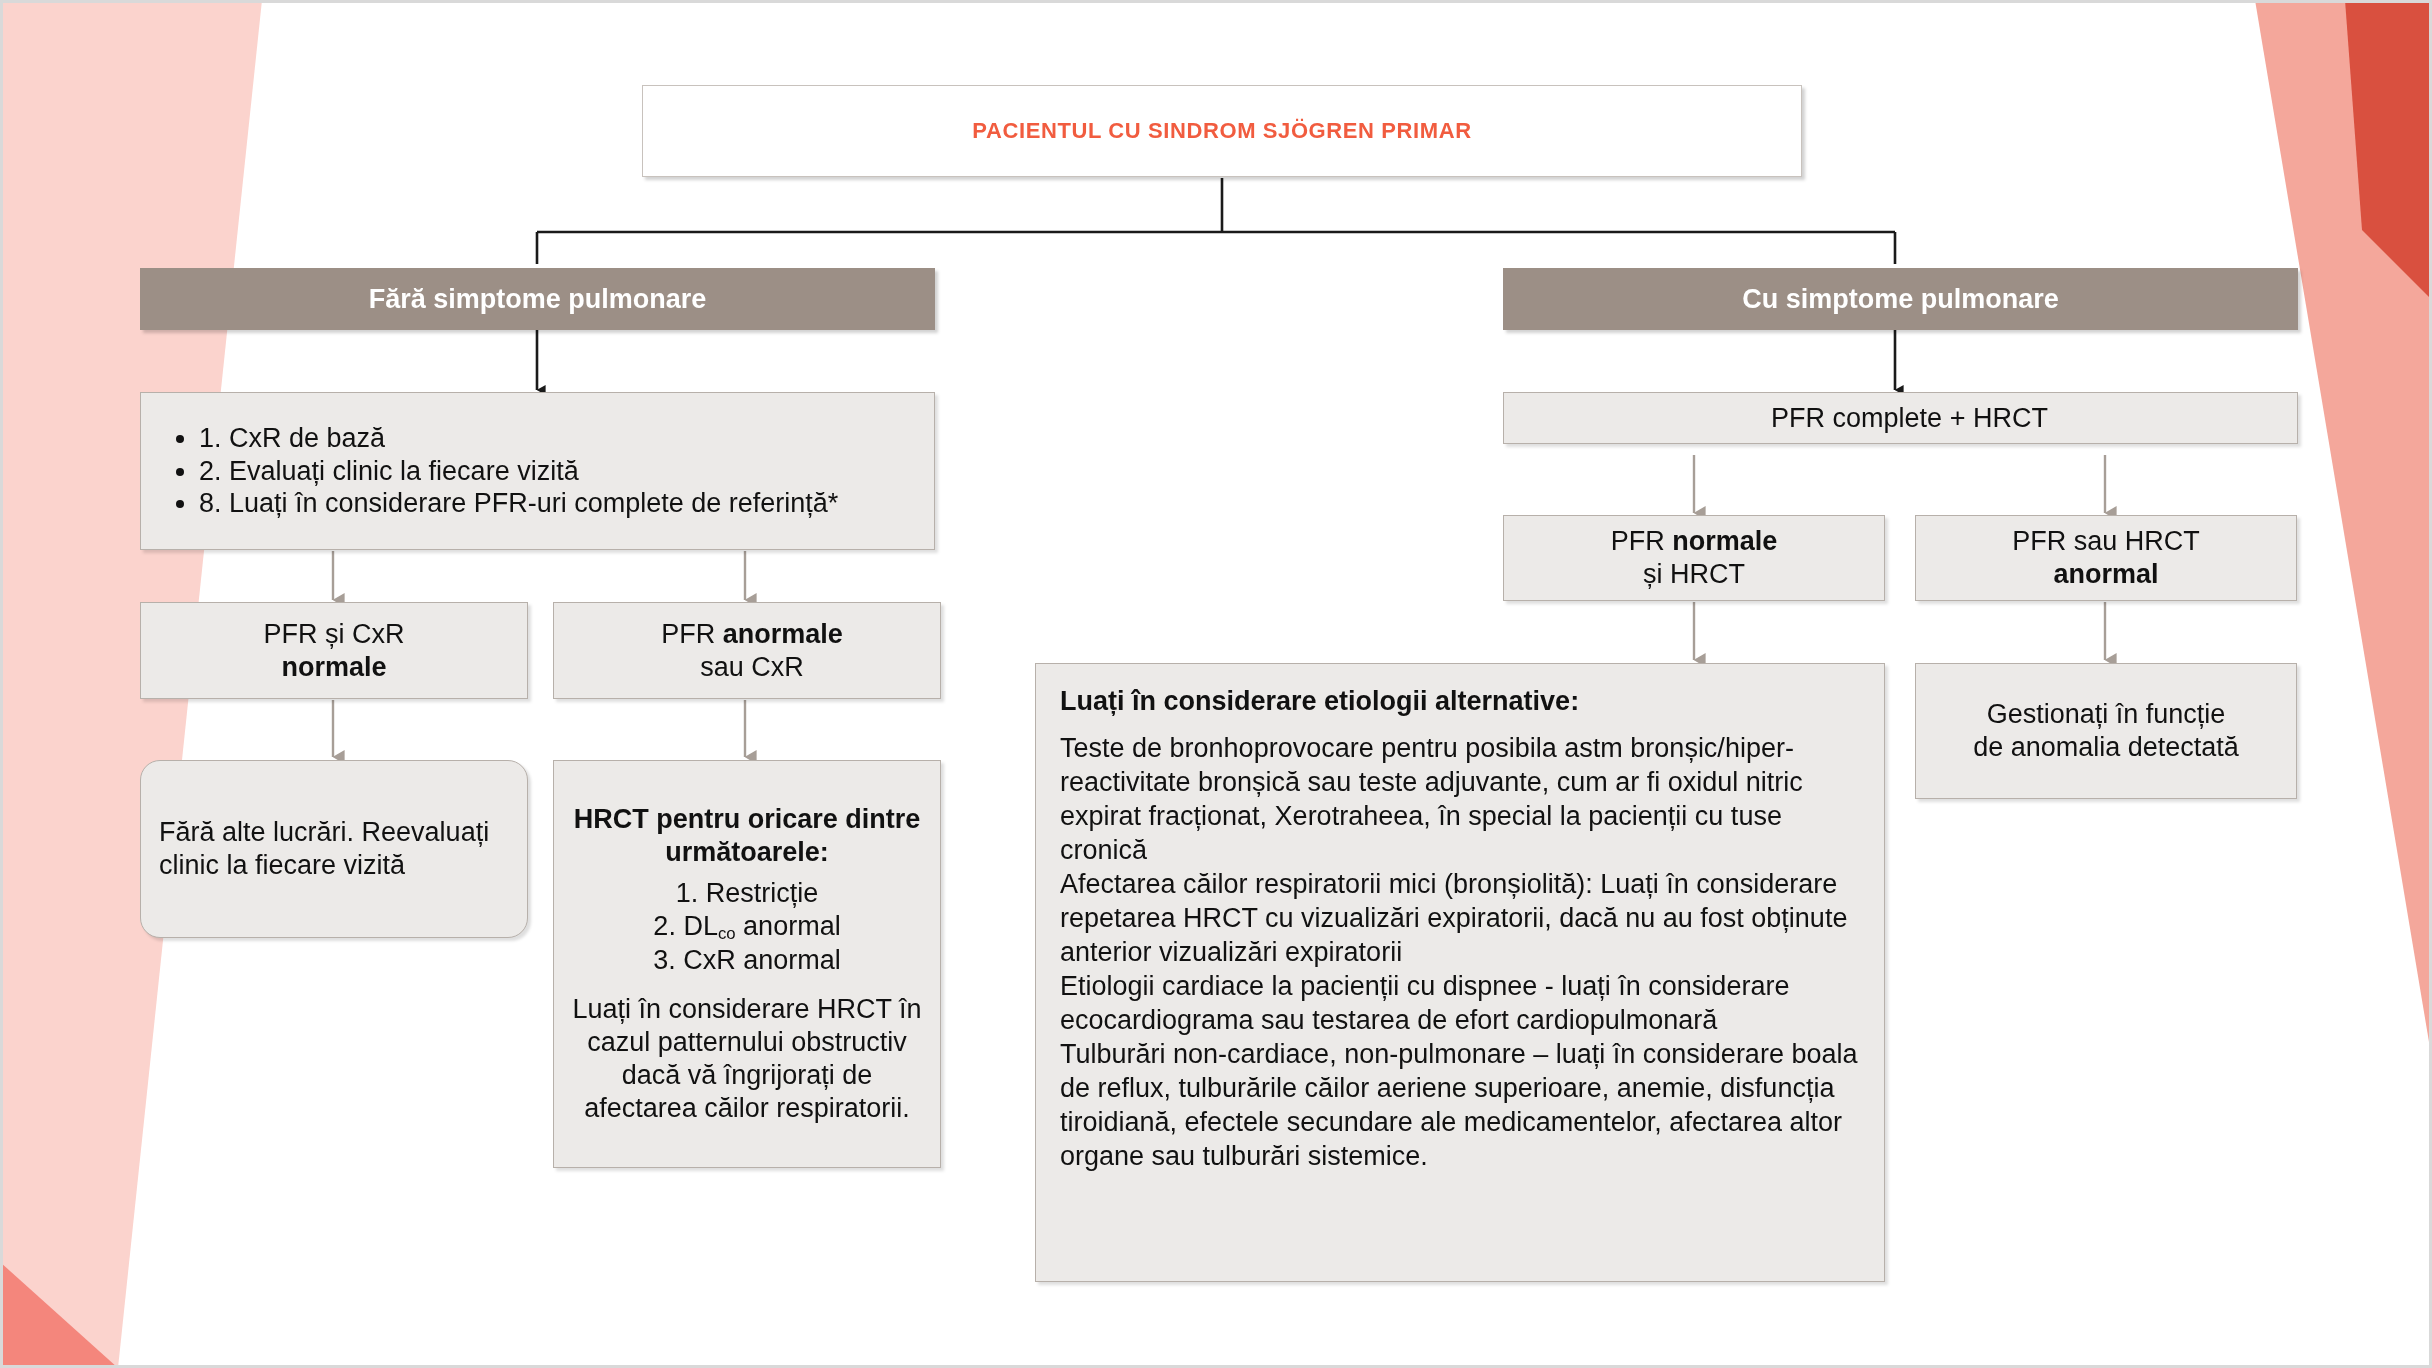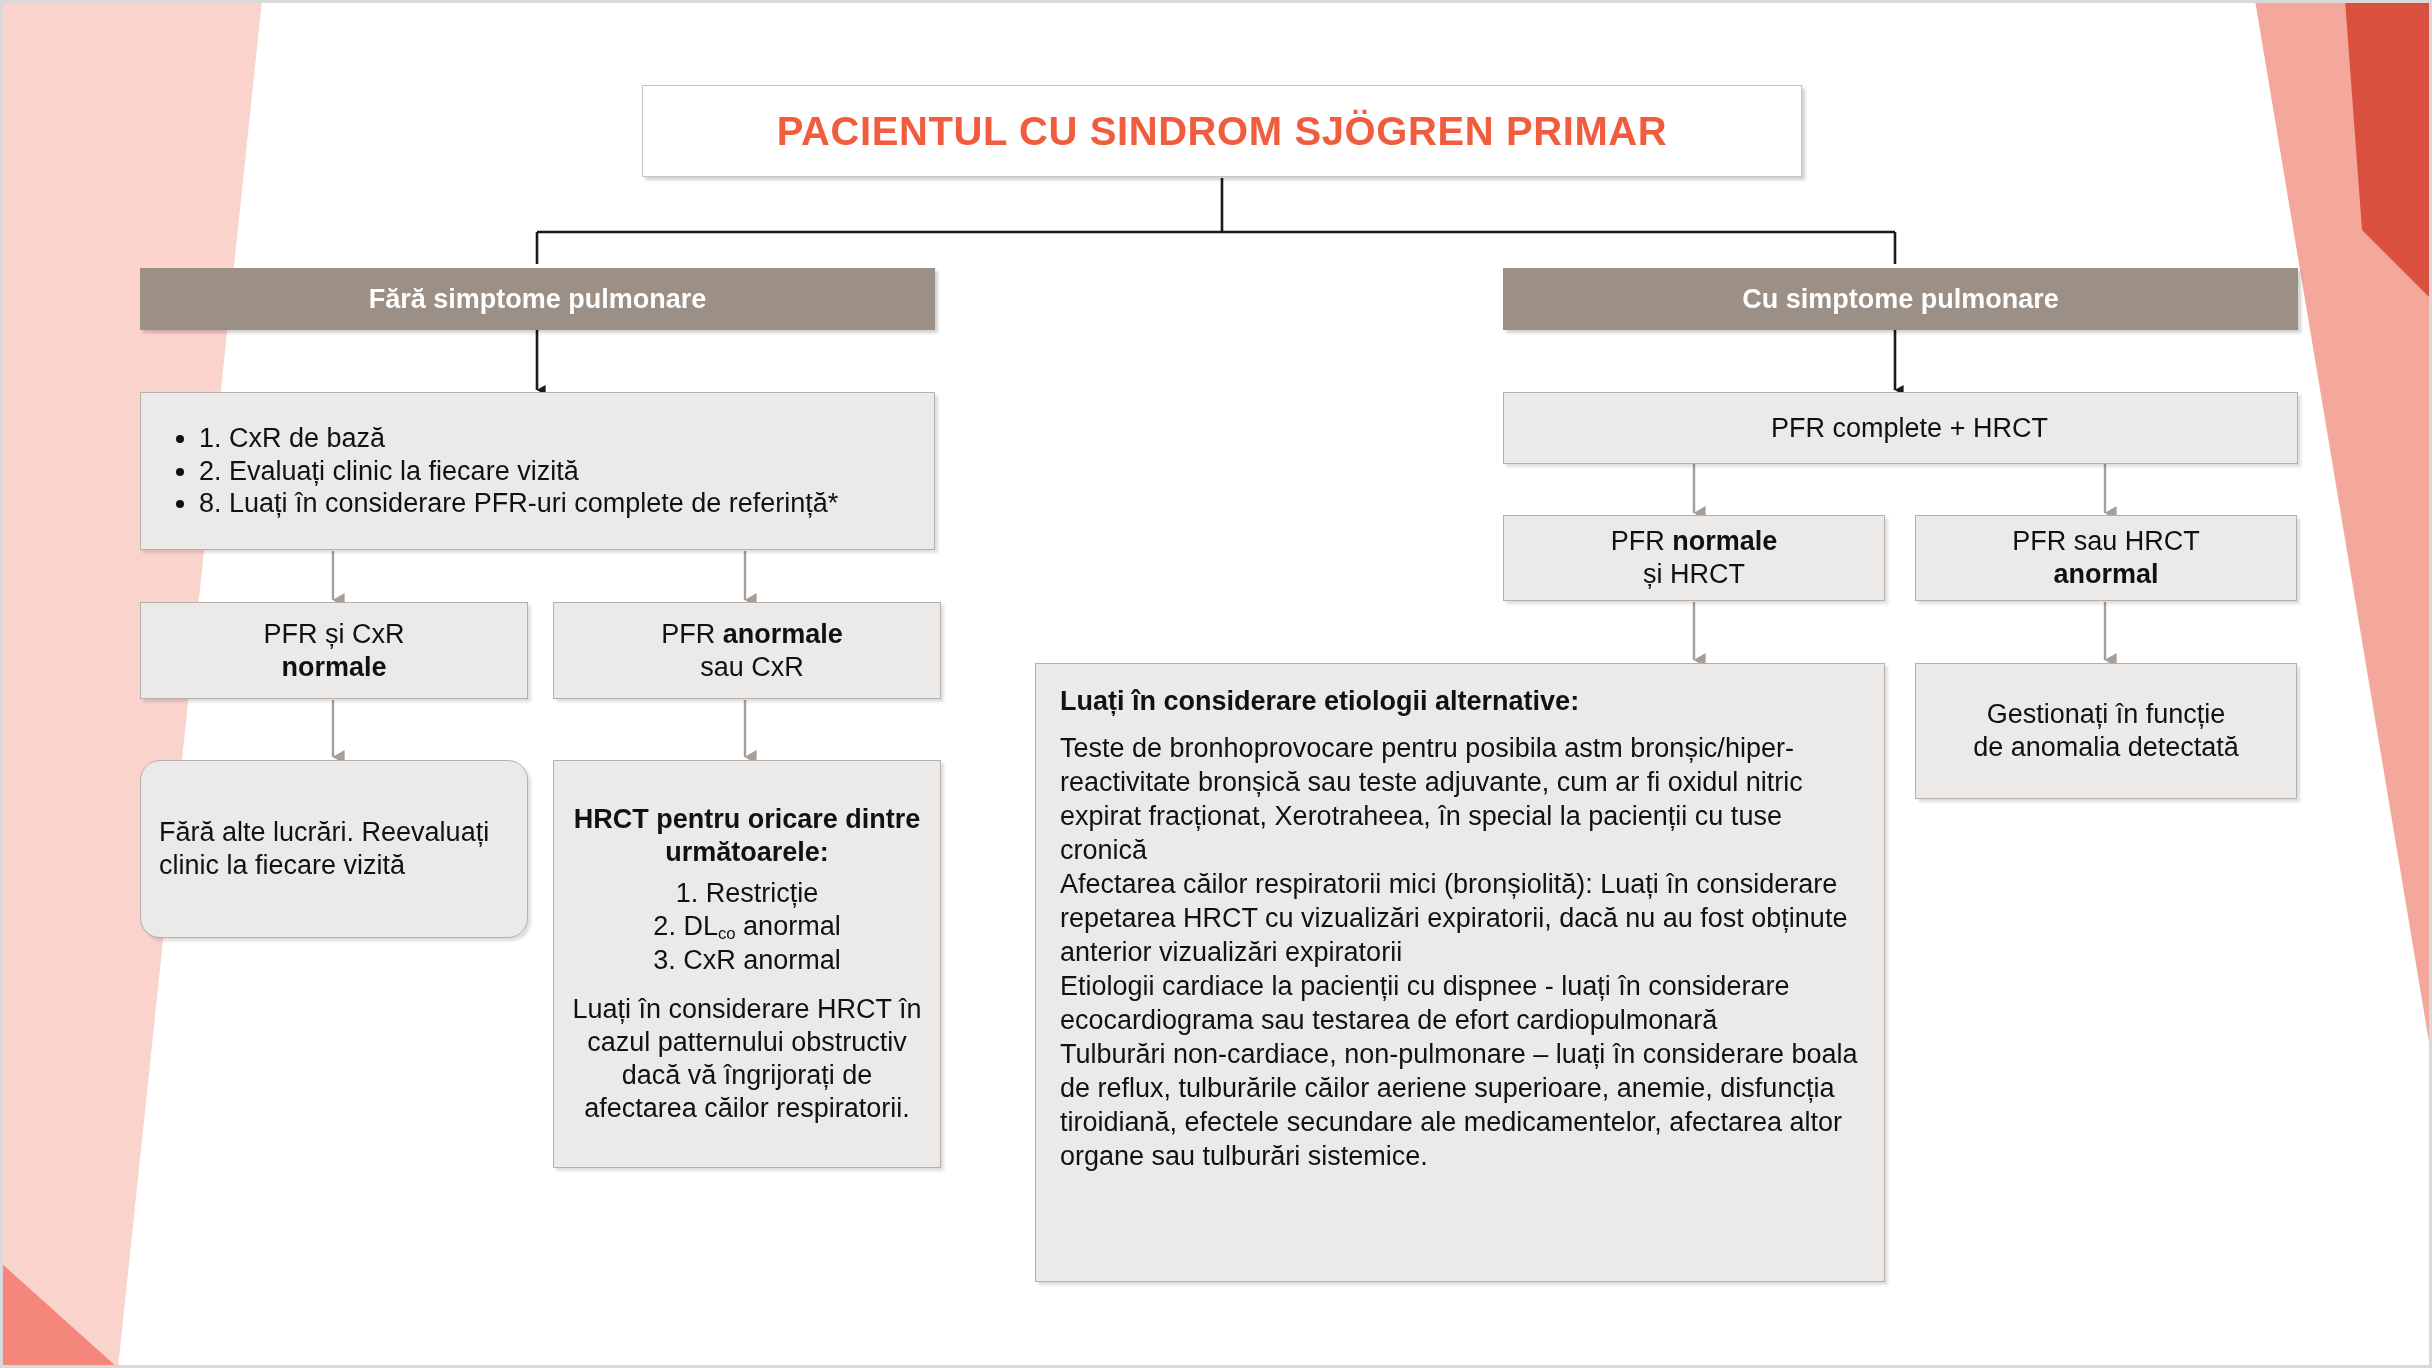--- a/index.html
+++ b/index.html
@@ -29,21 +29,21 @@
   .node.center{align-items:center;text-align:center;}
   .node.left{align-items:flex-start;text-align:left;}
 
   
   .title-box{
     background:#ffffff;
     border:1px solid #c8c2bd;
     box-shadow:3px 3px 3px rgba(0,0,0,.18);
   }
   .title-box .t{
-    color:#f15c3f;font-weight:bold;font-size:40px;letter-spacing:.6px;
+    color:#f15c3f;font-weight:bold;font-size:22px;letter-spacing:.6px;
   }
 
   
   .bar{
     background:#9c8f86;
     box-shadow:3px 3px 3px rgba(0,0,0,.18);
   }
   .bar .t{color:#ffffff;font-weight:bold;font-size:27px;}
 
   
@@ -163,21 +163,21 @@
       <p class="para"><b>HRCT pentru oricare dintre următoarele:</b></p>
       <p class="para" style="margin-top:8px;">
         <span>1. Restricție</span><br>
         <span>2. DL</span><sub>co</sub><span> anormal</span><br>
         <span>3. CxR anormal</span>
       </p>
       <p class="para">Luați în considerare HRCT în cazul patternului obstructiv dacă vă îngrijorați de afectarea căilor respiratorii.</p>
     </div>
   </div>
 
-  <div class="node center box pad-c" style="left:1503px;top:392px;width:795px;height:72px;padding-left:32px;">
+  <div class="node center box pad-c" style="left:1503px;top:392px;width:795px;height:52px;padding-left:32px;">
     <div class="t">PFR complete + HRCT</div>
   </div>
 
   <div class="node center box pad-c" style="left:1503px;top:515px;width:382px;height:86px;">
     <div class="t">
       <span>PFR </span><b>normale</b><br>
       <span>și HRCT</span>
     </div>
   </div>
 

